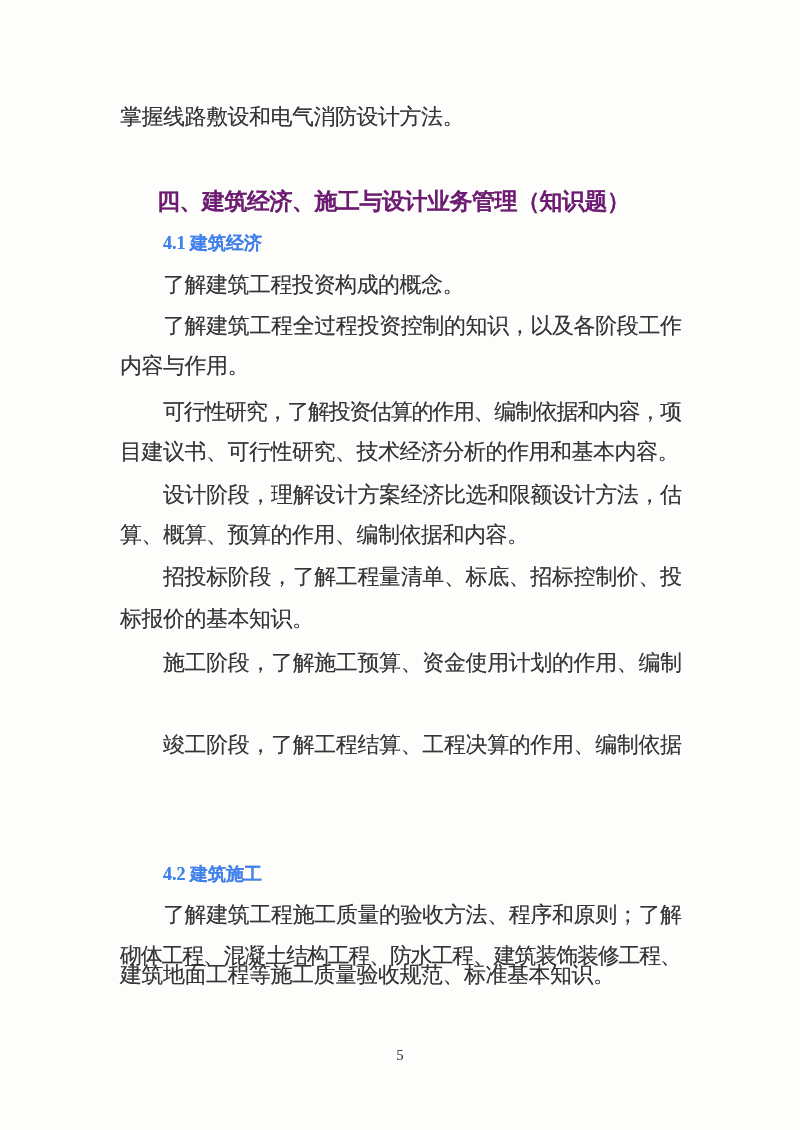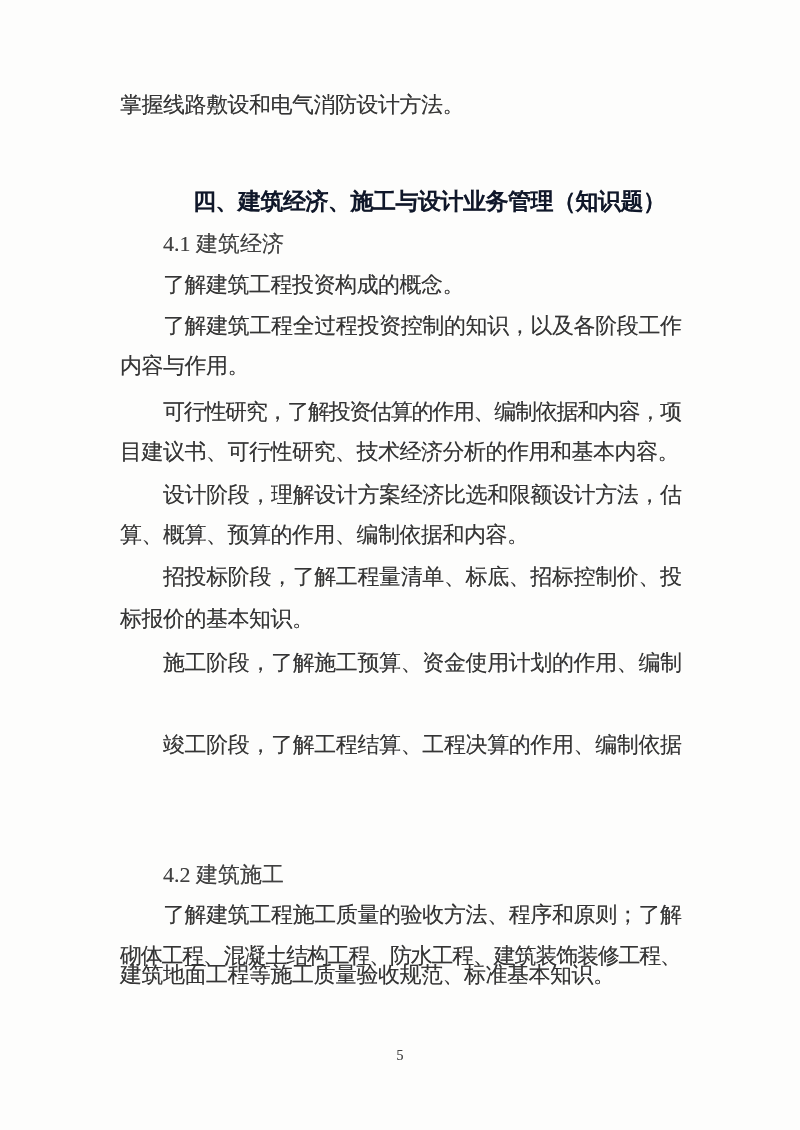--- a/index.html
+++ b/index.html
@@ -39,47 +39,46 @@
     text-justify: inter-character;
   }
   
   .h1 {
     left: 157px;
     font-family: "Liberation Sans", "DejaVu Sans", sans-serif;
     font-weight: bold;
     font-size: 23px;
     line-height: 28px;
     letter-spacing: -0.5px;
-    color: #0f172a;
-    margin-left: 36px;
+    color: #701a75;
   }
   
   .h2 {
-    font-weight: normal;
-    font-size: 22px;
+    font-weight: bold;
+    font-size: 18px;
     letter-spacing: 0px;
-    color: #404040;
+    color: #3b82f6;
   }
   
   .pageno {
     left: 0;
     width: 100%;
     text-align: center;
     font-size: 14px;
     line-height: 16px;
     letter-spacing: 0;
     color: #444;
   }
 </style>
 </head>
 <body>
 
 <div class="page">
 
-  <div class="ln" style="top:91px">掌握线路敷设和电气消防设计方法。</div>
+  <div class="ln" style="top:103px">掌握线路敷设和电气消防设计方法。</div>
 
   <div class="ln h1" style="top:187px">四、建筑经济、施工与设计业务管理（知识题）</div>
 
   <div class="ln h2 ind" style="top:230px">4.1 建筑经济</div>
 
   <div class="ln ind" style="top:271px">了解建筑工程投资构成的概念。</div>
 
   <div class="ln ind jfy" style="top:312px">了解建筑工程全过程投资控制的知识，以及各阶段工作</div>
   <div class="ln" style="top:352px">内容与作用。</div>
 

